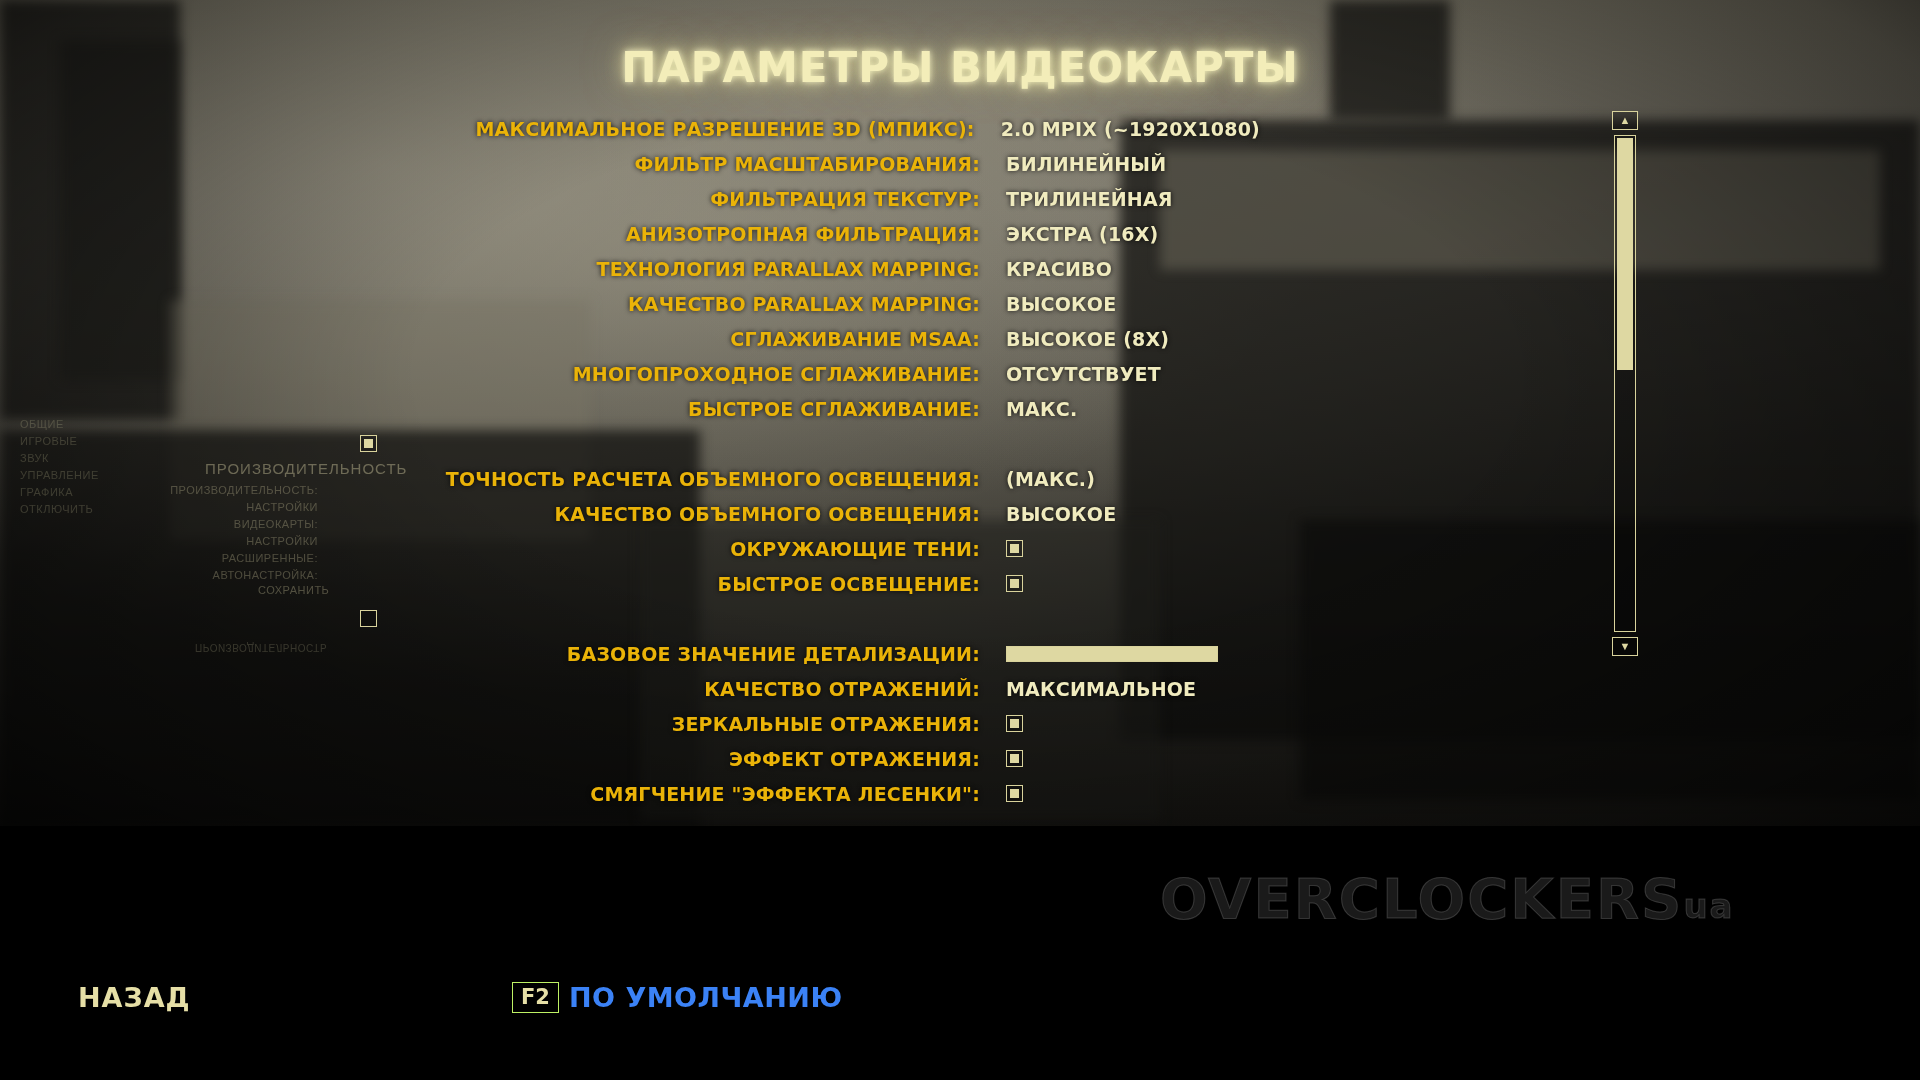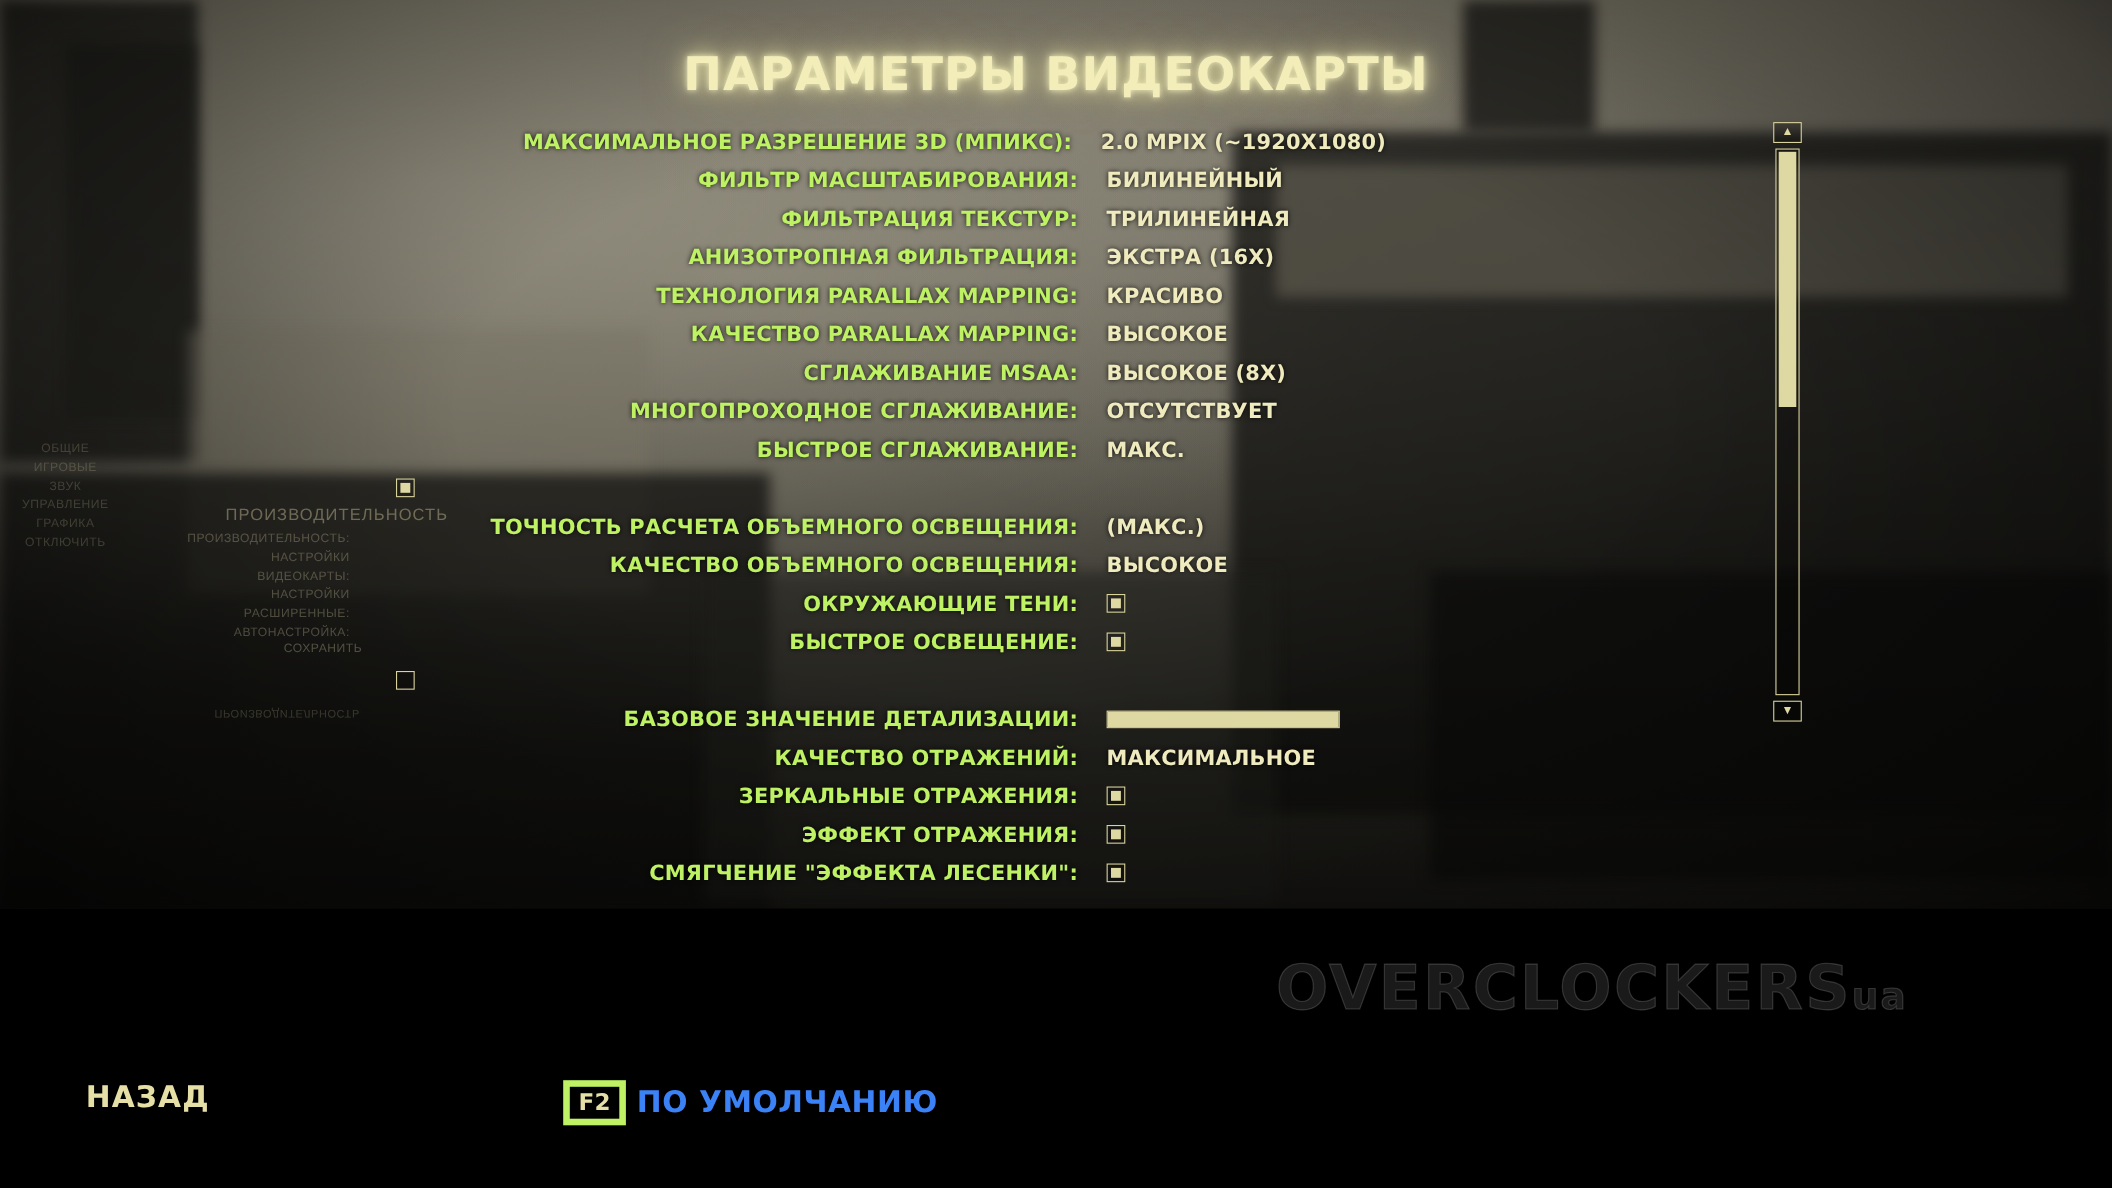--- a/index.html
+++ b/index.html
@@ -77,22 +77,22 @@
   }
   .ghost-left .g-title {
     position: absolute;
     left: 205px; top: 60px;
     font-size: 15px;
     letter-spacing: 1px;
     color: rgba(222,216,170,0.4);
   }
   .ghost-left .g-col {
     position: absolute;
-    left: 20px; top: 0;
-    text-align: center;
+    left: 20px; top: 16px;
+    text-align: left;
     color: rgba(210,205,160,0.22);
   }
   .ghost-left .g-col2 {
     position: absolute;
     left: 168px; top: 82px;
     text-align: right;
     width: 150px;
     color: rgba(212,206,162,0.3);
   }
   .ghost-left .g-save {
@@ -156,21 +156,21 @@
     display: flex;
     align-items: center;
   }
   .row .lbl {
     width: 620px;
     text-align: right;
     padding-right: 26px;
     font-size: 19px;
     font-weight: bold;
     letter-spacing: 0.2px;
-    color: #bef264;
+    color: #eab308;
     text-transform: uppercase;
     text-shadow: 0 0 5px rgba(0,0,0,0.85);
     white-space: nowrap;
     font-family: "DejaVu Sans", sans-serif;
   }
   .row .val {
     font-size: 19px;
     font-weight: bold;
     color: #f0ebbe;
     text-transform: uppercase;
@@ -267,21 +267,21 @@
     font-family: "DejaVu Sans", sans-serif;
   }
   .default-btn {
     position: absolute;
     left: 512px; top: 10px;
     display: flex;
     align-items: center;
     gap: 10px;
   }
   .key-cap {
-    border: 6px solid #bef264;
+    border: 1px solid #bef264;
     color: #e6dfa6;
     font-size: 21px;
     font-weight: bold;
     padding: 1px 8px 2px 8px;
     line-height: 26px;
     font-family: "DejaVu Sans", sans-serif;
   }
   .default-label {
     font-size: 27px;
     font-weight: bold;

